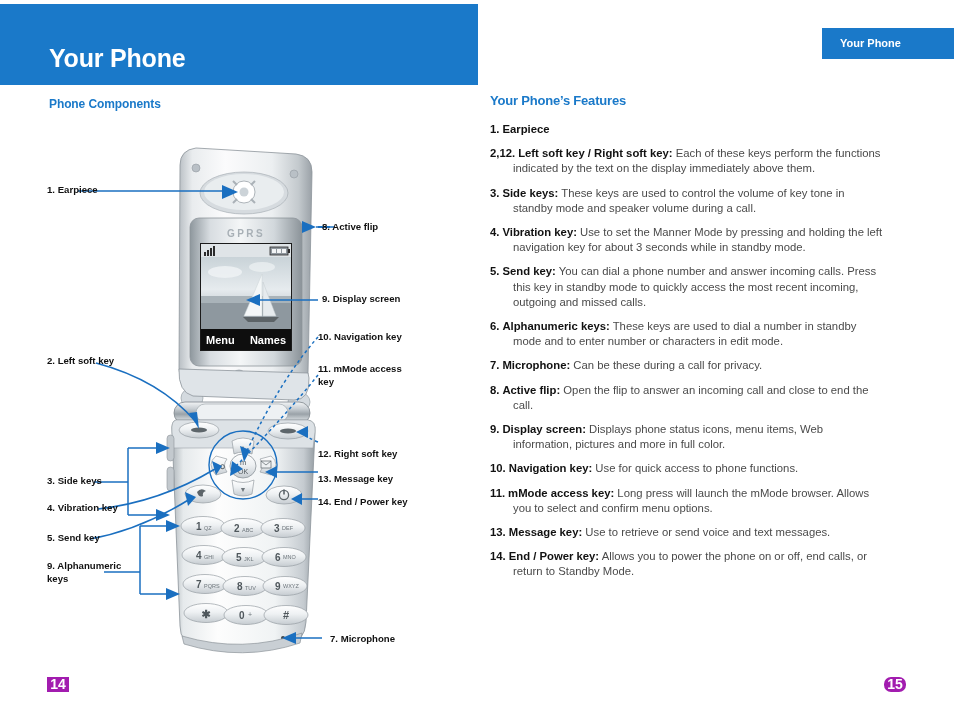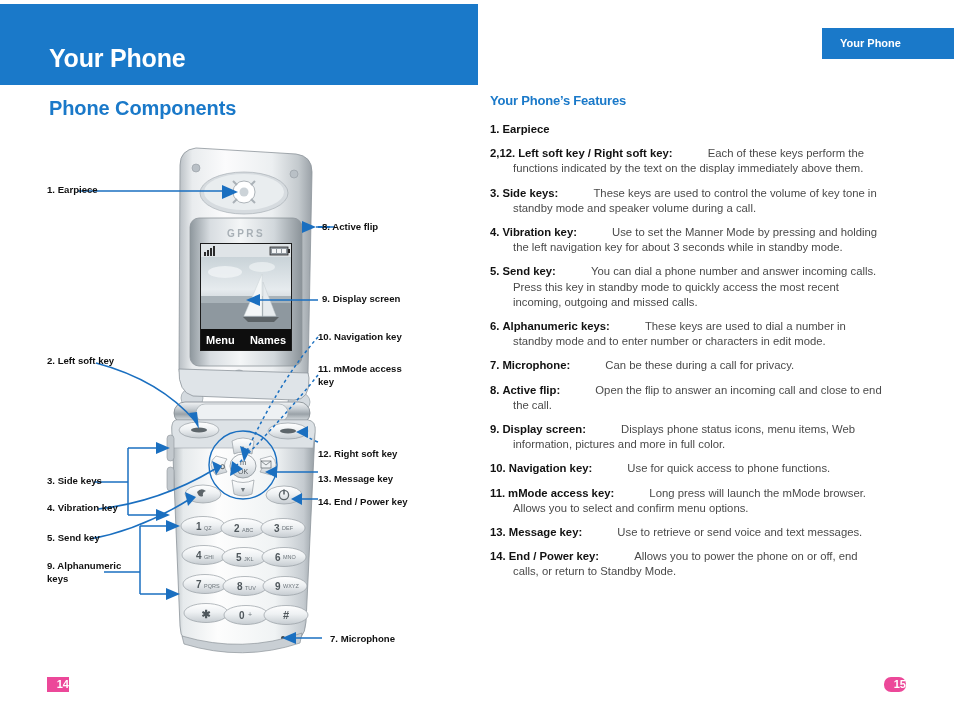--- a/index.html
+++ b/index.html
@@ -39,21 +39,21 @@
     left: 49px; bottom: 12px;
     color: #ffffff;
     font-size: 25px;
     font-weight: bold;
     letter-spacing: -0.2px;
   }
   .section-title {
     position: absolute;
     left: 49px; top: 97px;
     color: #1a79c9;
-    font-size: 20px;
+    font-size: 12px;
     font-weight: bold;
     letter-spacing: -0.1px;
   }
 
   
   .running-head {
     position: absolute;
     right: 0; top: 28px;
     background: #1a79c9;
     color: #ffffff;
@@ -88,33 +88,33 @@
     margin-bottom: 9px;
     padding-left: 23px;
     text-indent: -23px;
   }
   .feature-item .num,
   .feature-item .term {
     color: #111111;
     font-weight: bold;
   }
   .feature-item .num { margin-right: 3px; }
-  .feature-item .desc { color: #4a4a4a; margin-left: 32px; }
+  .feature-item .desc { color: #4a4a4a; }
 
   
   .folio {
     position: absolute;
     bottom: 24px;
     width: 22px; height: 15px;
-    background: #ec4899;
+    background: #a21caf;
     color: #ffffff;
-    font-size: 11px;
+    font-size: 14px;
     font-weight: bold;
     line-height: 15px;
-    text-align: right;
+    text-align: center;
   }
   .folio-left  { left: 47px; }
   .folio-right { right: 48px; border-radius: 7px; }
 
   
   .figure {
     position: absolute;
     left: 0; top: 130px;
     width: 478px; height: 545px;
   }

